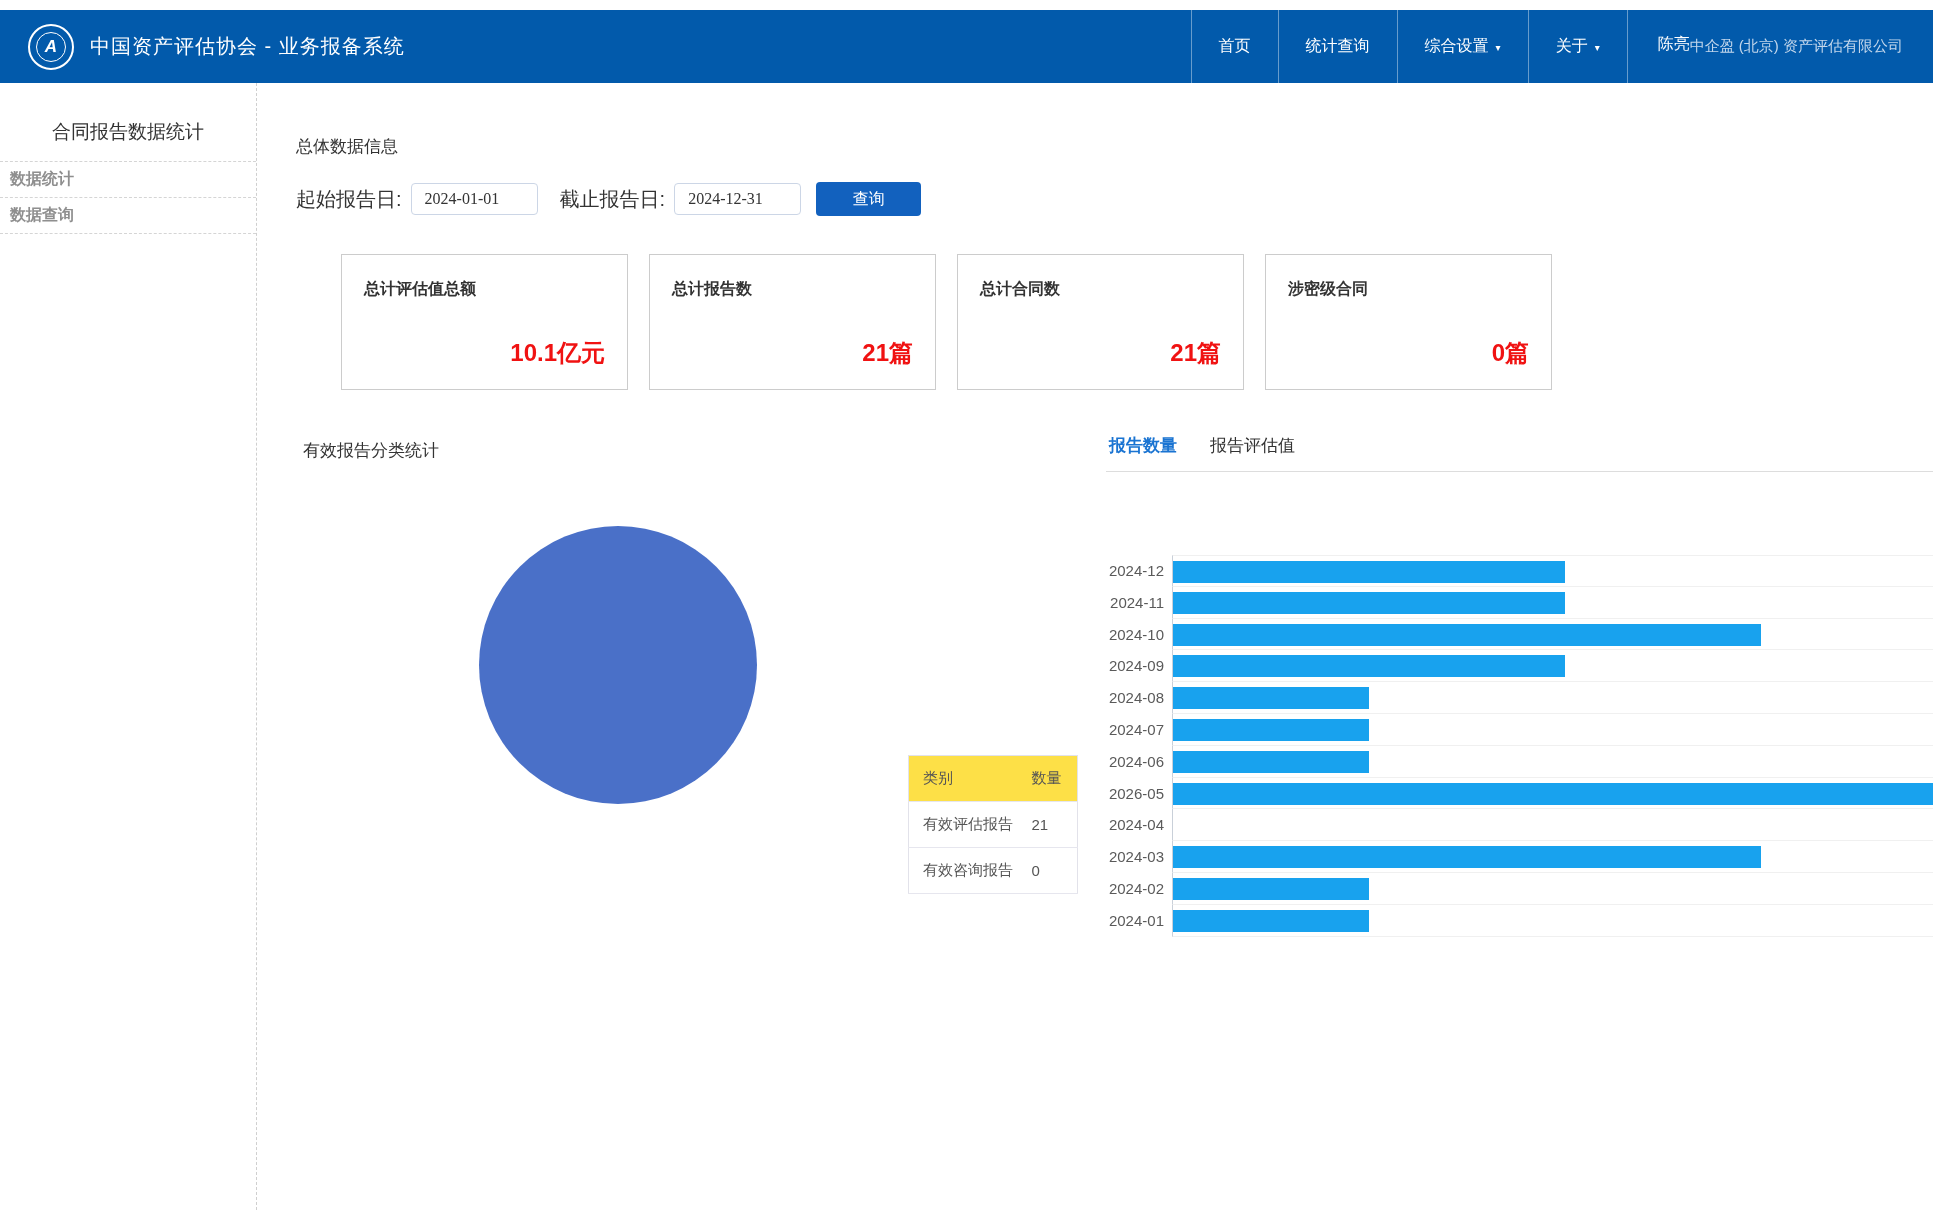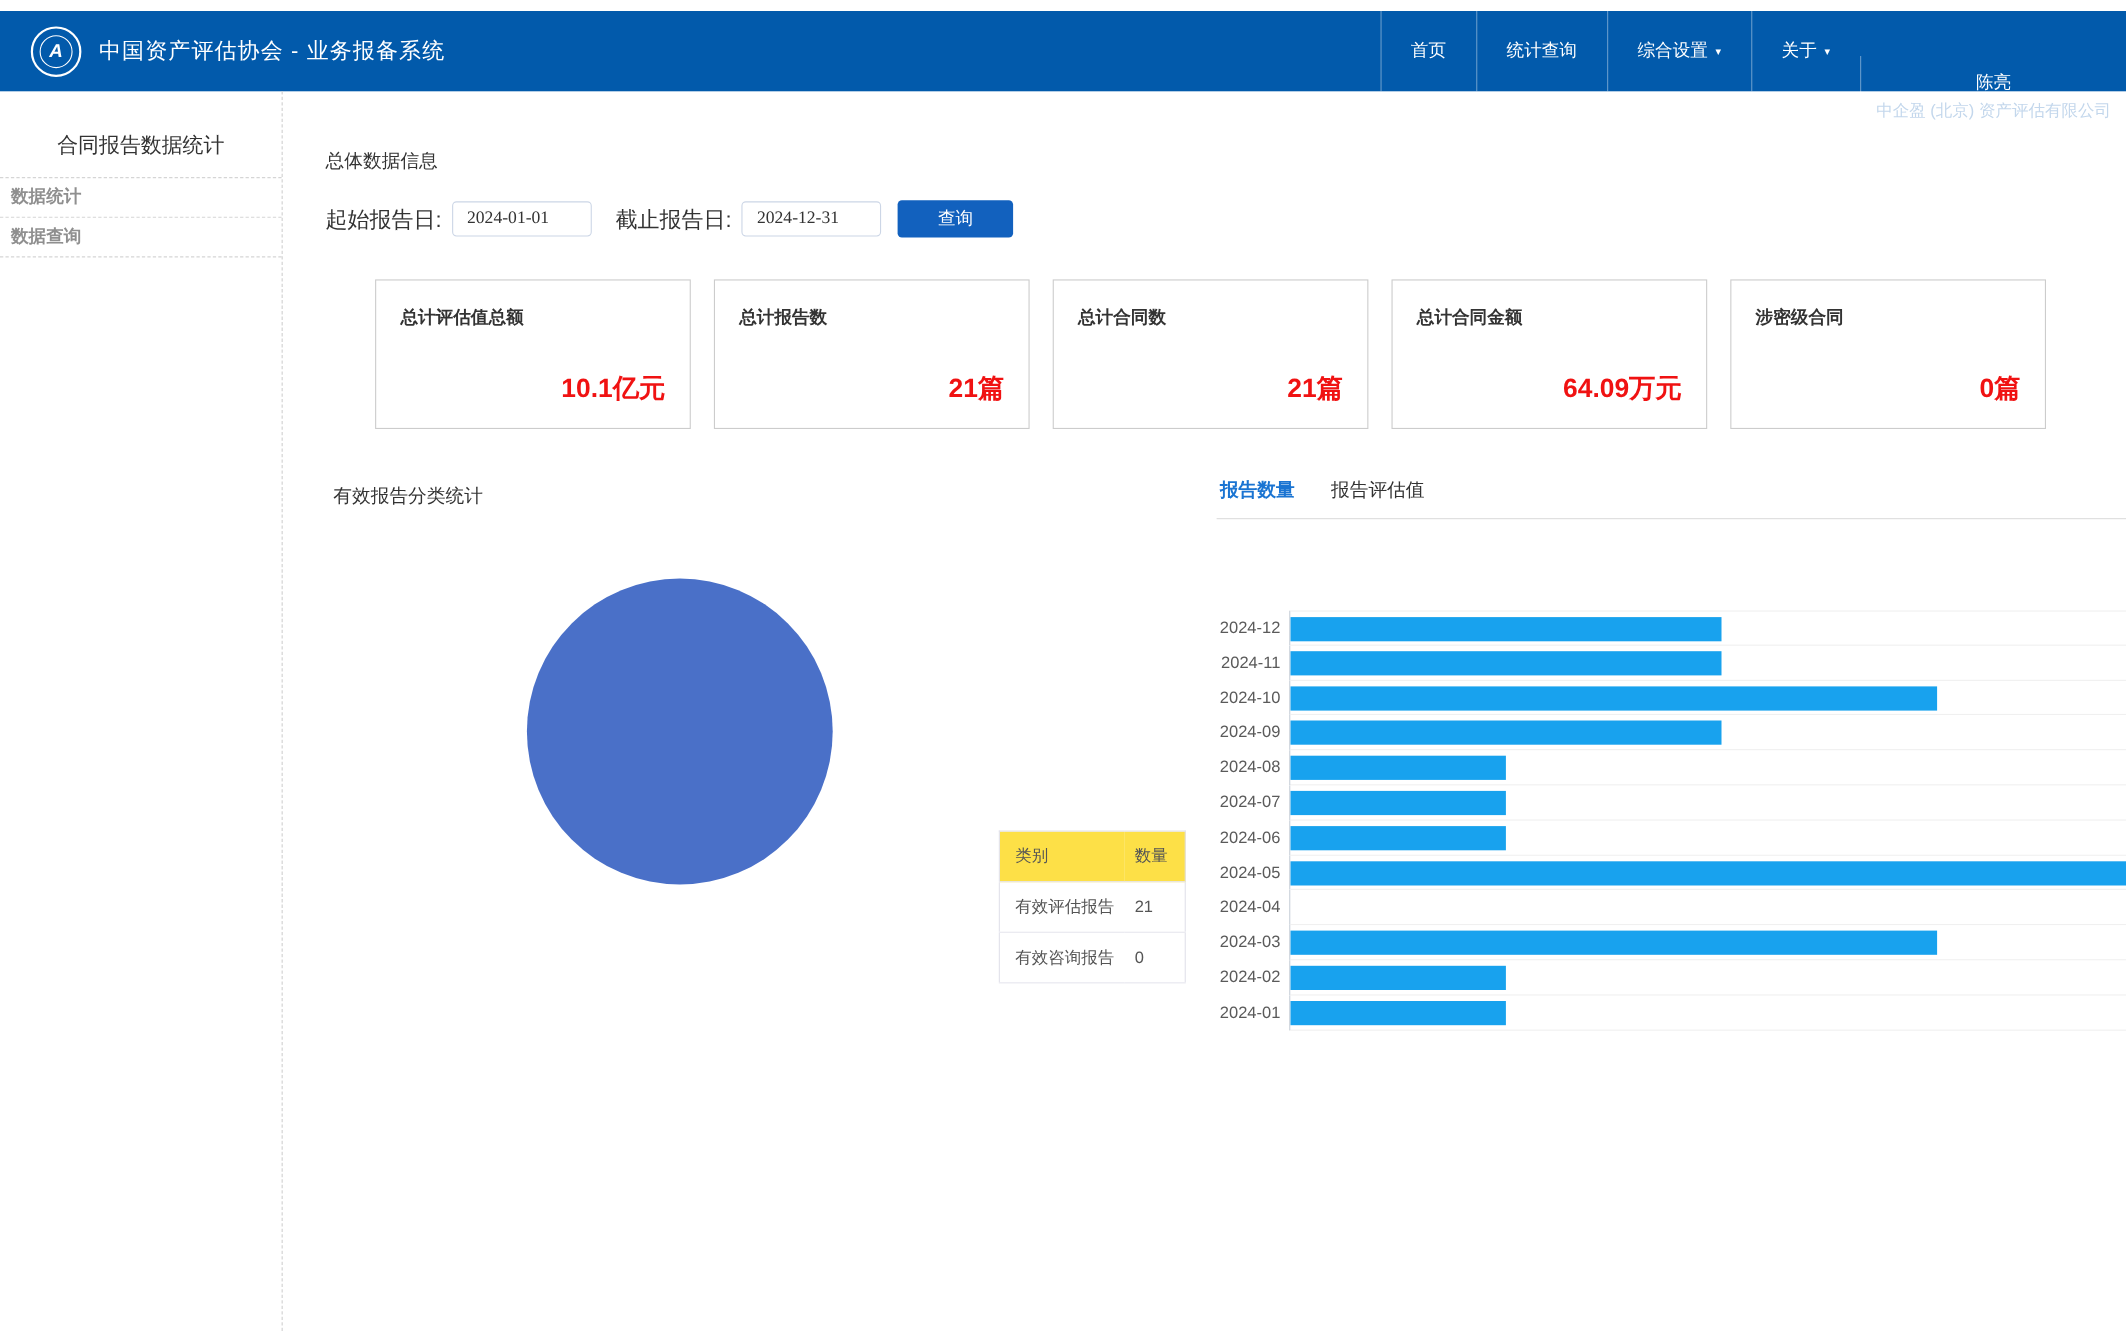--- a/index.html
+++ b/index.html
@@ -14,22 +14,22 @@
     display:flex; align-items:center; justify-content:center; flex:0 0 auto; }
   .logo-inner { width:30px; height:30px; border-radius:50%; border:1.5px solid #fff;
     display:flex; align-items:center; justify-content:center;
     font-size:17px; font-weight:bold; font-style:italic; color:#fff; }
   .brand-title { font-size:20px; margin-left:16px; letter-spacing:1px; }
   .nav-spacer { flex:1 1 auto; }
   .nav-items { display:flex; align-items:stretch; height:73px; }
   .nav-item { display:flex; align-items:center; padding:0 27px; font-size:16px;
     border-left:1px solid rgba(255,255,255,.4); cursor:pointer; white-space:nowrap; }
   .caret { font-size:10px; margin-left:7px; transform:translateY(1px); }
-  .user-block { border-left:1px solid rgba(255,255,255,.4); padding:0 14px;
-    display:flex; flex-direction:column; justify-content:center; align-items:center; height:73px;margin-top:41px; }
+  .user-block { border-left:1px solid rgba(255,255,255,.4); padding:0 30px;
+    display:flex; flex-direction:row; justify-content:center; align-items:center; height:73px; }
   .user-name { font-size:16px; margin-bottom:5px; }
   .user-company { font-size:15px; color:#c3d7ec; }
 
   
   .page-body { display:flex; align-items:stretch; min-height:1127px; }
   .sidebar { width:257px; flex:0 0 auto; border-right:1px dashed #cfcfcf; padding-top:36px; }
   .side-title { text-align:center; font-size:19px; color:#333; margin-bottom:16px; }
   .side-list { border-top:1px dashed #d5d5d5; }
   .side-item { padding:7px 10px; font-size:16px; font-weight:bold; color:#8f8f8f;
     border-bottom:1px dashed #d5d5d5; cursor:pointer; }
@@ -143,24 +143,20 @@
         <div class="stat-title">总计评估值总额</div>
         <div class="stat-value">10.1亿元</div>
       </div>
       <div class="stat-card">
         <div class="stat-title">总计报告数</div>
         <div class="stat-value">21篇</div>
       </div>
       <div class="stat-card">
         <div class="stat-title">总计合同数</div>
         <div class="stat-value">21篇</div>
-      </div>
-      <div class="stat-card">
-        <div class="stat-title">总计合同金额</div>
-        <div class="stat-value">64.09万元</div>
       </div>
       <div class="stat-card">
         <div class="stat-title">涉密级合同</div>
         <div class="stat-value">0篇</div>
       </div>
     </div>
 
     <div class="lower">
 
       <div class="pie-col">
@@ -229,21 +225,21 @@
                 <div class="bar" style="width: 196px; background: rgb(24, 162, 238);"></div>
               </div>
             </div>
             <div class="bar-row">
               <span class="bar-label">2024-06</span>
               <div class="bar-track">
                 <div class="bar" style="width: 196px; background: rgb(24, 162, 238);"></div>
               </div>
             </div>
             <div class="bar-row">
-              <span class="bar-label">2024-05</span>
+              <span class="bar-label">2026-05</span>
               <div class="bar-track">
                 <div class="bar" style="width: 784px; background: rgb(24, 162, 238);"></div>
               </div>
             </div>
             <div class="bar-row">
               <span class="bar-label">2024-04</span>
               <div class="bar-track"></div>
             </div>
             <div class="bar-row">
               <span class="bar-label">2024-03</span>

